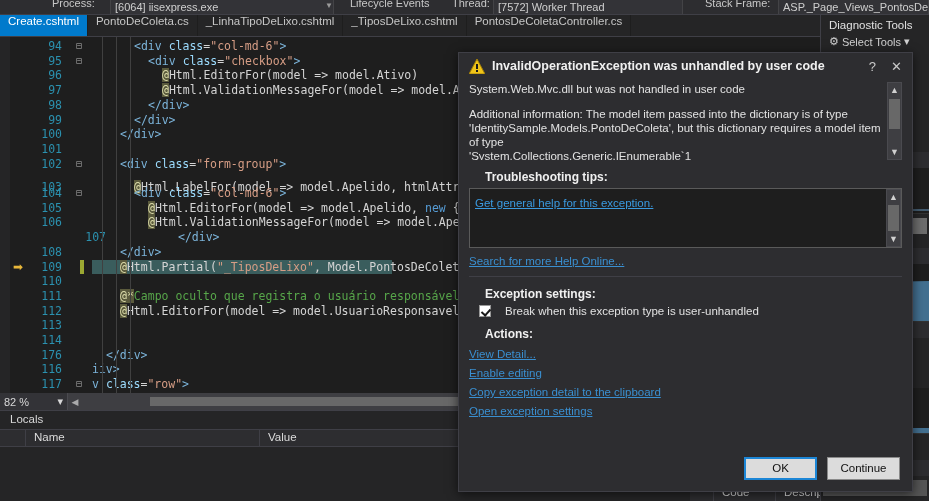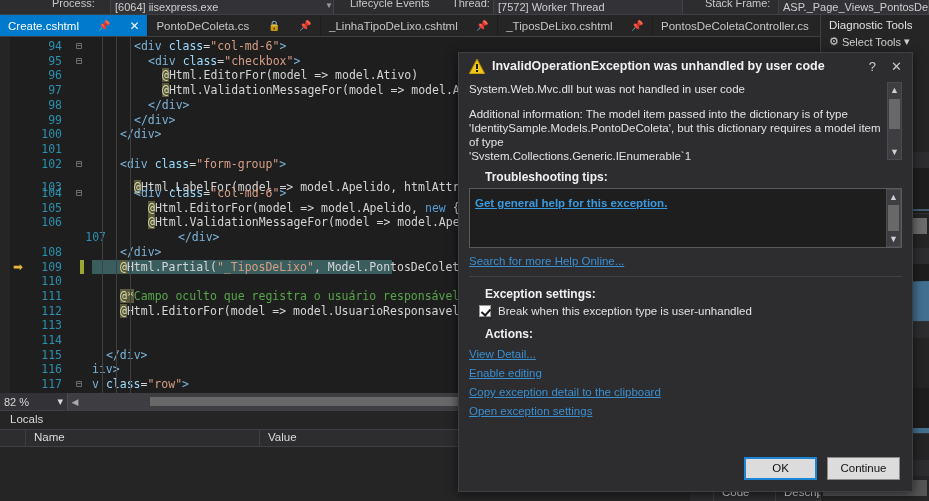--- a/index.html
+++ b/index.html
@@ -29,21 +29,21 @@
 
   
   .tabstrip {
     position: absolute; left: 0; top: 15px; width: 820px; height: 22px;
     background: #252526; border-bottom: 1px solid #3f3f46;
     display: flex; align-items: stretch; overflow: hidden;
   }
   .tab {
     display: flex; align-items: center; gap: 19px;
     padding: 0 8px; font-size: 11.5px; color: #c6c6c6;
-    white-space: nowrap; border-right: 1px solid #1e1e1e;
+    white-space: nowrap; border-right: 1px solid #1e1e1e; flex-direction: column;
   }
   .tab.active { background: #007acc; color: #ffffff; font-weight: normal; }
   .tab .pin { font-size: 10px; opacity: .95; }
   .tab .lock { font-size: 10px; opacity: .9; }
   .tab .xbtn { font-size: 12px; opacity: .95; }
   .tab-overflow {
     position: absolute; right: 0; top: 15px; width: 18px; height: 22px;
     background: #252526; color: #c6c6c6; font-size: 11px;
     display: flex; align-items: center; justify-content: center;
   }
@@ -172,24 +172,24 @@
   }
   .vscroll .arw { font-size: 9px; color: #d0d0d0; height: 14px; line-height: 14px; }
   .vscroll .thumb { position: absolute; top: 16px; width: 11px; height: 30px; background: #686868; }
   .sect-hdr {
     font-size: 12px; font-weight: bold; color: #f0f0f0; margin: 10px 0 4px 16px;
   }
   .tips-box {
     position: relative; height: 60px; background: #1e1e1e;
     border: 1px solid #5a5a5a; padding: 4px 20px 0 5px; overflow: hidden;
   }
-  .tips-link { font-size: 11.5px; color: #3a9ae0; font-weight: bold; }
+  .tips-link { font-size: 11.5px; color: #3a9ae0; }
   .link { font-size: 11.5px; color: #3a8fd0; display: block; margin: 7px 0 0 0; }
   .hr { height: 1px; background: #3f3f46; margin: 9px 0 0 0; }
-  .chk-row { display: flex; align-items: center; gap: 7px; margin-top: 4px; padding-left: 10px; }
+  .chk-row { display: flex; align-items: center; gap: 14px; margin-top: 4px; padding-left: 10px; }
   .chkbox {
     width: 12px; height: 12px; background: #ffffff; border: 1px solid #999;
     position: relative; flex: 0 0 12px;
   }
   .chkbox::after {
     content: ""; position: absolute; left: 3px; top: 1px;
     width: 4px; height: 7px; border: solid #1a1a1a;
     border-width: 0 2px 2px 0; transform: rotate(42deg);
   }
   .chk-label { font-size: 11.5px; color: #e2e2e2; }
@@ -268,21 +268,21 @@
         <div class="codeline" style="top: 207.8px;"><span class="ln">108</span><span class="txt" style="margin-left: 28px;"><span class="k-tag">&lt;/div&gt;</span></span></div>
         <div class="cur-line-bg" style="top: 222.5px; width: 300px;"></div>
         <div class="cur-arrow" style="top: 222.5px;">➡</div>
         <div class="cur-mark" style="top: 222.5px;"></div>
         <div class="codeline" style="top: 222.5px;"><span class="ln">109</span><span class="txt" style="margin-left: 28px;"><span class="k-razor">@</span><span class="k-plain">Html.Partial(</span><span class="k-str">"_TiposDeLixo"</span><span class="k-plain">, Model.PontosDeColetaTiposDeLi</span></span></div>
         <div class="codeline" style="top: 237.2px;"><span class="ln">110</span><span class="txt" style="margin-left: 0px;"></span></div>
         <div class="codeline" style="top: 251.9px;"><span class="ln">111</span><span class="txt" style="margin-left: 28px;"><span class="k-razor">@*</span><span class="k-cmt">Campo oculto que registra o usuário responsável pela cria</span></span></div>
         <div class="codeline" style="top: 266.6px;"><span class="ln">112</span><span class="txt" style="margin-left: 28px;"><span class="k-razor">@</span><span class="k-plain">Html.EditorFor(model =&gt; model.UsuarioResponsavel)</span></span></div>
         <div class="codeline" style="top: 281.3px;"><span class="ln">113</span><span class="txt" style="margin-left: 0px;"></span></div>
         <div class="codeline" style="top: 296px;"><span class="ln">114</span><span class="txt" style="margin-left: 0px;"></span></div>
-        <div class="codeline" style="top: 310.7px;"><span class="ln">115</span><span class="txt" style="margin-left: 14px;"><span class="k-tag">&lt;/div&gt;</span></span></div>
+        <div class="codeline" style="top: 310.7px;"><span class="ln">176</span><span class="txt" style="margin-left: 14px;"><span class="k-tag">&lt;/div&gt;</span></span></div>
         <div class="codeline" style="top: 325.4px;"><span class="ln">116</span><span class="txt" style="margin-left: 0px;"><span class="k-tag">iiv&gt;</span></span></div>
         <div class="codeline" style="top: 340.1px;"><span class="ln">117</span><span class="fold">⊟</span><span class="txt" style="margin-left: 0px;"><span class="k-tag">v</span> <span class="k-attr">class</span>=<span class="k-str">"row"</span><span class="k-tag">&gt;</span></span></div>
         <div class="codeline" style="top: 354.8px;"><span class="ln">118</span><span class="fold">⊟</span><span class="txt" style="margin-left: 14px;"><span class="k-tag">&lt;div</span> <span class="k-attr">class</span>=<span class="k-str">"col-md-offset-6"</span><span class="k-tag">&gt;</span></span></div>
         <div class="indent-guide" style="left: 102px; top: 0px; height: 356px;"></div>
         <div class="indent-guide" style="left: 116px; top: 0px; height: 356px;"></div>
         <div class="indent-guide" style="left: 130px; top: 0px; height: 356px;"></div>
       </div>
   </div>
 
   <div class="zoomrow">

